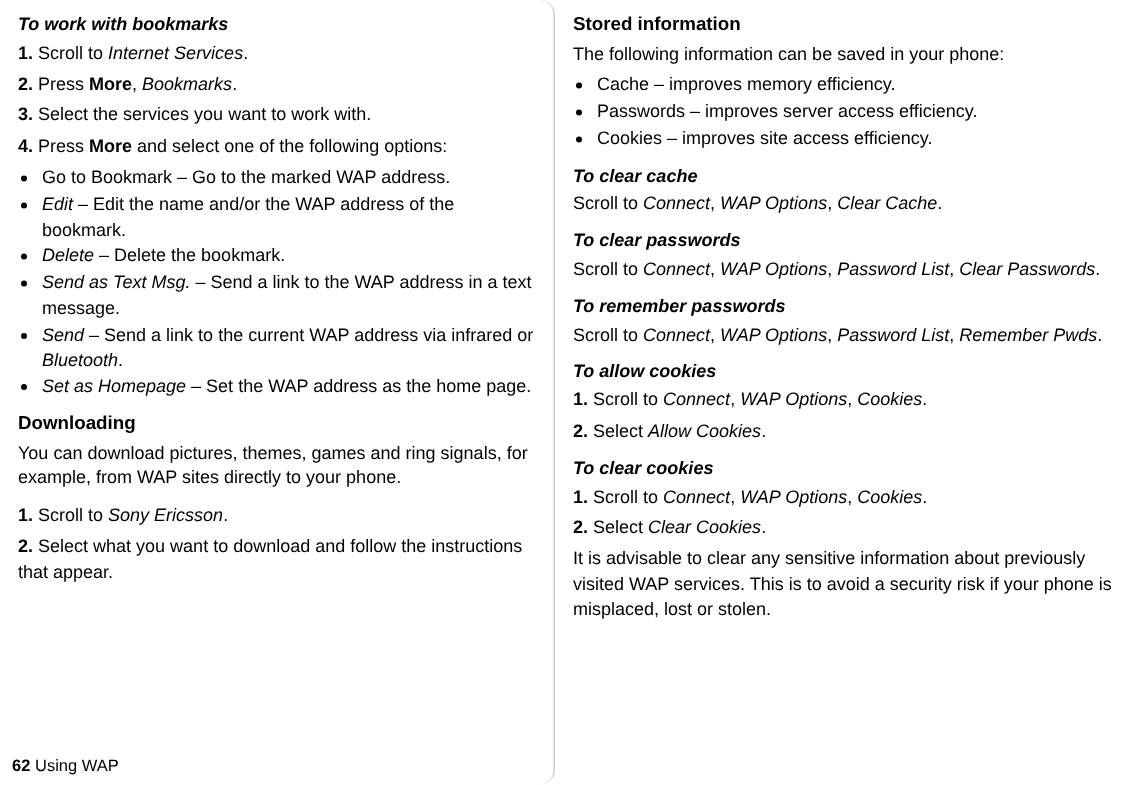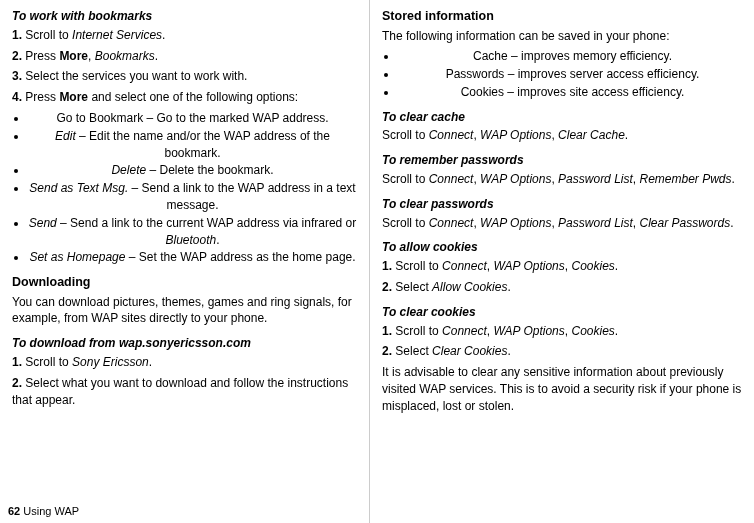--- a/index.html
+++ b/index.html
@@ -18,20 +18,21 @@
     }
     .page-container {
       display: flex;
       width: 754px;
       height: 523px;
     }
     .left-column {
       width: 370px;
       padding: 8px 12px 8px 12px;
       border-right: 1px solid #ccc;
+      border-radius: 10px;
     }
     .right-column {
       width: 384px;
       padding: 8px 7px 8px 12px;
     }
     .section-title-italic {
       font-style: italic;
       font-weight: bold;
       font-size: 12px;
       margin-bottom: 2px;
@@ -59,21 +60,20 @@
     .section-gap {
       margin-top: 8px;
     }
     .bullet-list {
       list-style: disc;
       margin-left: 16px;
       margin-bottom: 6px;
     }
     .bullet-list li {
       line-height: 1.4;
-      text-align: center;
     }
     .sub-section {
       margin-top: 8px;
       margin-bottom: 4px;
     }
   </style>
 </head>
 <body>
 
 <div class="page-container">
@@ -105,21 +105,20 @@
       <li><span style="font-style:italic">Send</span><span> – Send a link to the current WAP address via infrared or </span><span style="font-style:italic">Bluetooth</span><span>.</span></li>
       <li><span style="font-style:italic">Set as Homepage</span><span> – Set the WAP address as the home page.</span></li>
     </ul>
 
     <div class="section-gap">
       <p class="section-title-bold">Downloading</p>
       <p>You can download pictures, themes, games and ring signals, for example, from WAP sites directly to your phone.</p>
     </div>
 
     <div class="sub-section">
-      <p class="section-title-italic">To download from wap.sonyericsson.com</p>
       <p>
         <span class="num-bold">1.</span>
         <span> Scroll to </span><span style="font-style:italic">Sony Ericsson</span><span>.</span>
       </p>
       <p>
         <span class="num-bold">2.</span>
         <span>Select what you want to download and follow the instructions that appear.</span>
       </p>
     </div>
 
@@ -141,30 +140,30 @@
     </ul>
 
     <div class="sub-section">
       <p class="section-title-italic">To clear cache</p>
       <p>
         <span>Scroll to </span><span style="font-style:italic">Connect</span><span>, </span><span style="font-style:italic">WAP Options</span><span>, </span><span style="font-style:italic">Clear Cache</span><span>.</span>
       </p>
     </div>
 
     <div class="sub-section">
-      <p class="section-title-italic">To remember passwords</p>
+      <p class="section-title-italic">To clear passwords</p>
       <p>
-        <span>Scroll to </span><span style="font-style:italic">Connect</span><span>, </span><span style="font-style:italic">WAP Options</span><span>, </span><span style="font-style:italic">Password List</span><span>, </span><span style="font-style:italic">Remember Pwds</span><span>.</span>
+        <span>Scroll to </span><span style="font-style:italic">Connect</span><span>, </span><span style="font-style:italic">WAP Options</span><span>, </span><span style="font-style:italic">Password List</span><span>, </span><span style="font-style:italic">Clear Passwords</span><span>.</span>
       </p>
     </div>
 
     <div class="sub-section">
-      <p class="section-title-italic">To clear passwords</p>
+      <p class="section-title-italic">To remember passwords</p>
       <p>
-        <span>Scroll to </span><span style="font-style:italic">Connect</span><span>, </span><span style="font-style:italic">WAP Options</span><span>, </span><span style="font-style:italic">Password List</span><span>, </span><span style="font-style:italic">Clear Passwords</span><span>.</span>
+        <span>Scroll to </span><span style="font-style:italic">Connect</span><span>, </span><span style="font-style:italic">WAP Options</span><span>, </span><span style="font-style:italic">Password List</span><span>, </span><span style="font-style:italic">Remember Pwds</span><span>.</span>
       </p>
     </div>
 
     <div class="sub-section">
       <p class="section-title-italic">To allow cookies</p>
       <p>
         <span class="num-bold">1.</span>
         <span> Scroll to </span><span style="font-style:italic">Connect</span><span>, </span><span style="font-style:italic">WAP Options</span><span>, </span><span style="font-style:italic">Cookies</span><span>.</span>
       </p>
       <p>

